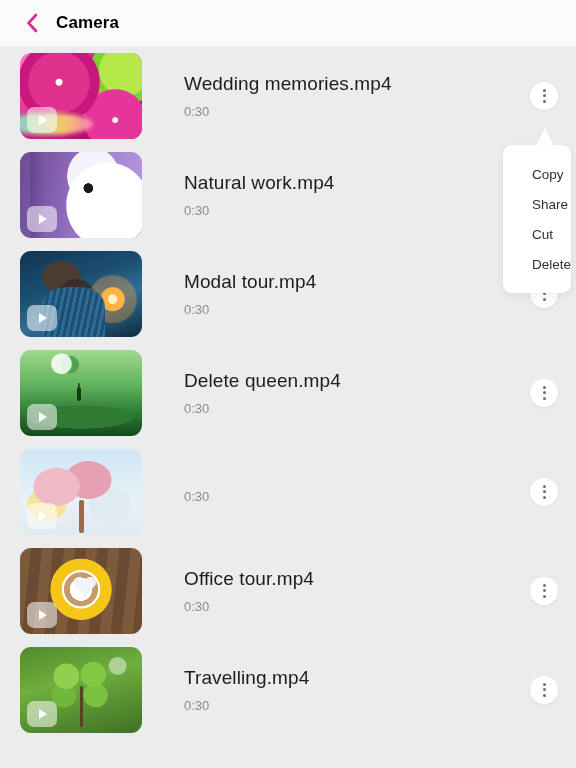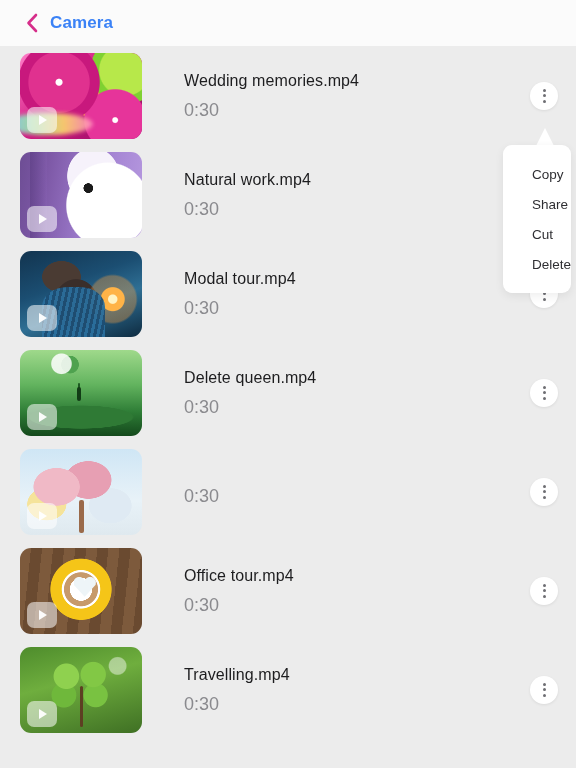--- a/index.html
+++ b/index.html
@@ -19,22 +19,22 @@
     display: flex; align-items: center;
     padding-left: 18px;
   }
   .back-btn {
     width: 28px; height: 28px;
     display: flex; align-items: center; justify-content: center;
     cursor: pointer;
   }
   .back-btn svg { display: block; }
   .header-title {
-    font-size: 17px; font-weight: bold; color: #3b82f6;
-    margin-left: 4px; letter-spacing: .1px;
+    font-size: 17px; font-weight: bold; color: #000000;
+    margin-left: 10px; letter-spacing: .1px;
   }
 
   
   .list {
     position: absolute; top: 46px; left: 0;
     width: 576px; height: 722px;
     overflow: hidden;
   }
   .row {
     position: relative;
@@ -59,25 +59,25 @@
   }
   .play-badge .tri {
     width: 0; height: 0;
     border-left: 8px solid rgba(255,255,255,.95);
     border-top: 5px solid transparent;
     border-bottom: 5px solid transparent;
     margin-left: 2px;
   }
   .meta { margin-left: 42px; flex: 1 1 auto; }
   .file-name {
-    font-size: 16px; color: #1d1d1f; font-weight: normal;
+    font-size: 19px; color: #1d1d1f; font-weight: normal;
     letter-spacing: .1px; line-height: 1.25;
   }
   .duration {
-    font-size: 18px; color: #8a8a8e; margin-top: 9px;
+    font-size: 13px; color: #8a8a8e; margin-top: 9px;
   }
   .kebab {
     width: 28px; height: 28px; border-radius: 50%;
     background: #ffffff;
     display: flex; flex-direction: column;
     align-items: center; justify-content: center;
     gap: 2.5px;
     box-shadow: 0 1px 3px rgba(0,0,0,.08);
     cursor: pointer; flex: 0 0 auto;
   }

